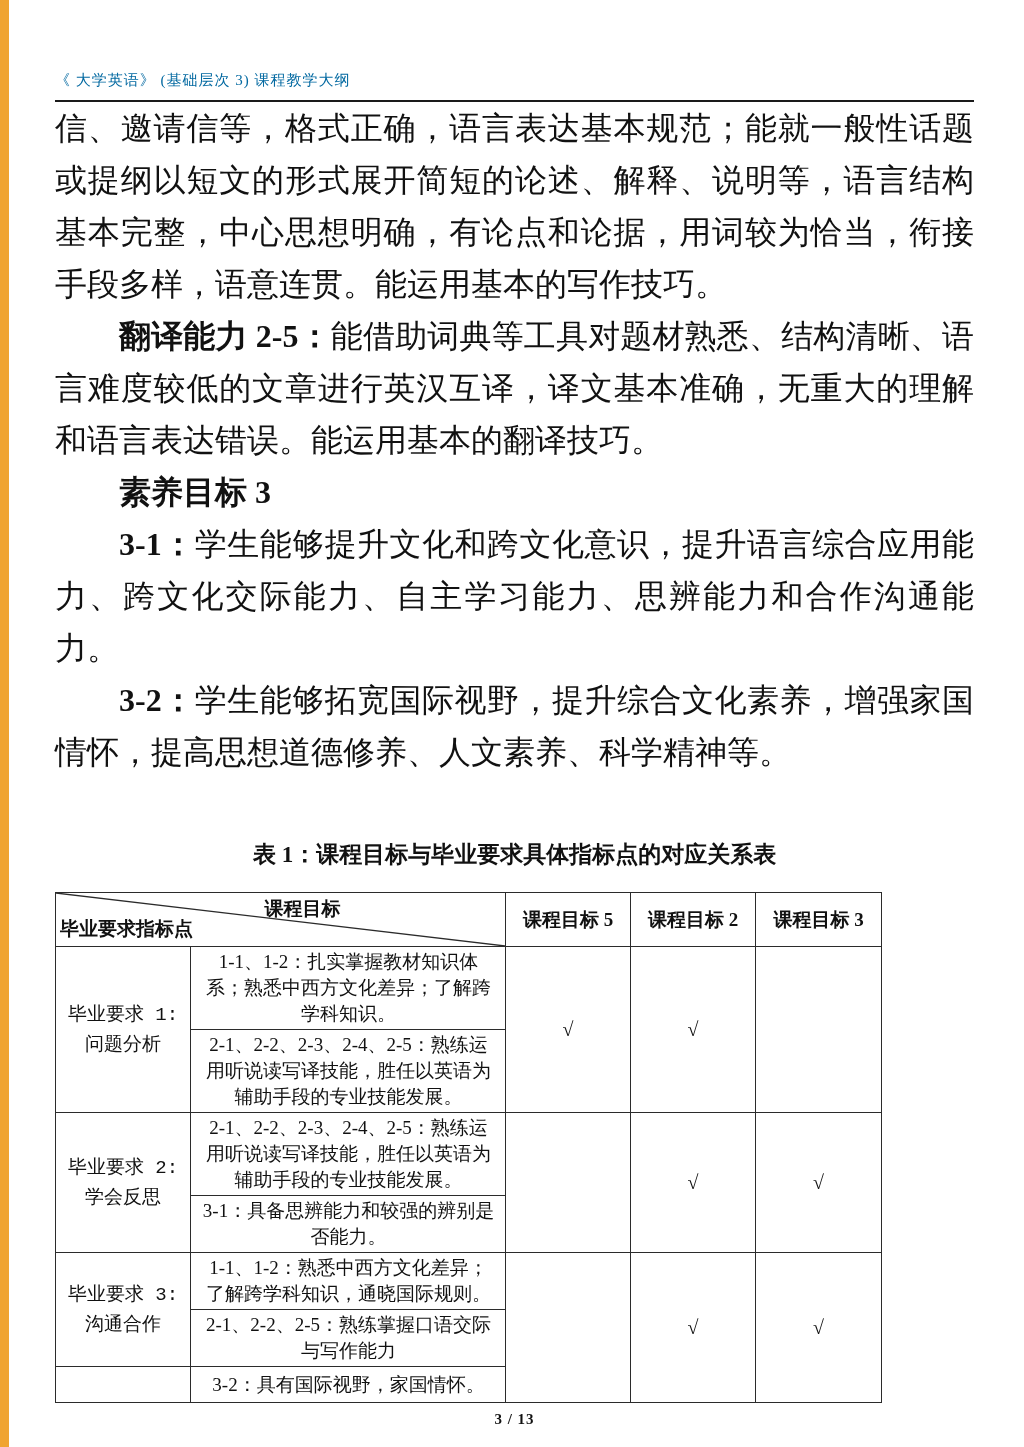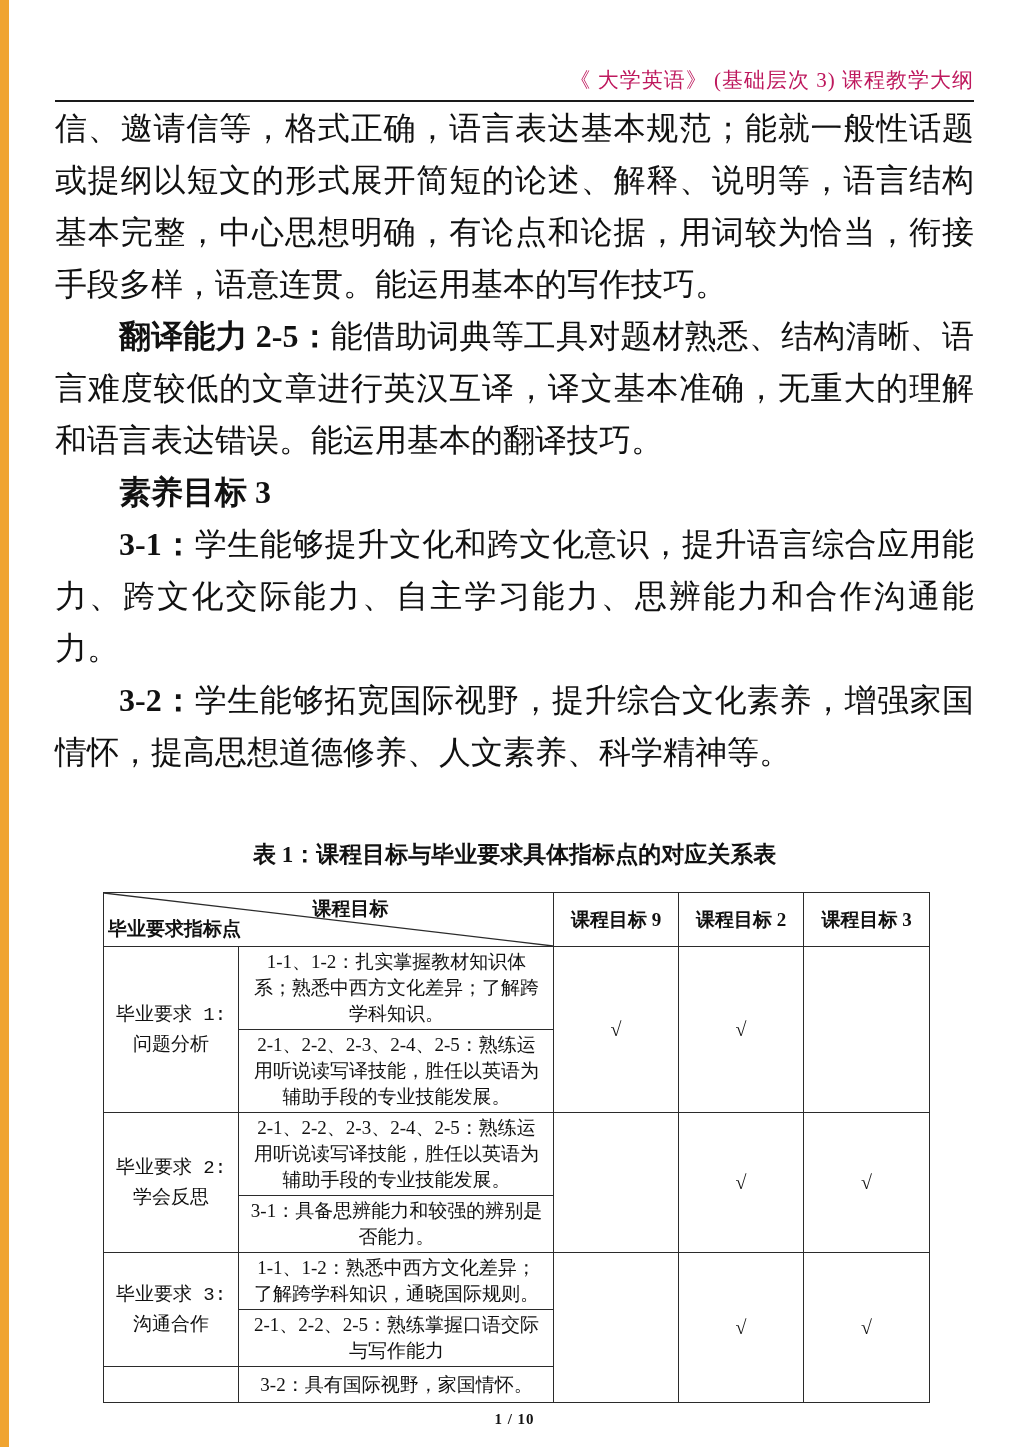--- a/index.html
+++ b/index.html
@@ -13,42 +13,42 @@
   }
   .accent-stripe {
     position:absolute; left:0; top:0;
     width:9px; height:100%;
     background:#F0A431;
   }
   .content { padding:0 50px 0 55px; }
   .doc-header {
     padding-top:70px; padding-bottom:10px;
     border-bottom:2.5px solid #1a1a1a;
-    text-align:right;
-    font-size:21px; line-height:20px;
+    text-align:left;
+    font-size:15px; line-height:20px;
     letter-spacing:1px;
-    color:#be185d;
+    color:#0369a1;
   }
   .body-text { margin-top:0; }
   .body-text p {
     margin:0;
     font-size:32px; line-height:52px;
     text-align:justify; text-justify:inter-character;
   }
   .body-text p.indent { text-indent:2em; }
   .body-text b { font-weight:bold; }
   .table-title {
     margin-top:60px; margin-bottom:20px;
     text-align:center;
     font-size:23px; font-weight:bold;
     line-height:34px;
   }
   table.map-table {
     border-collapse:collapse; table-layout:fixed;
-    width:826px; margin-left:48px;
+    width:826px; 
   }
   table.map-table td {
     border:1.5px solid #2b2b2b;
     vertical-align:middle;
     overflow:hidden;
   }
   td.diag-cell { position:relative; height:53px; padding:0; }
   .diag-svg { position:absolute; left:0; top:0; width:100%; height:100%; display:block; }
   .corner-top {
     position:absolute; top:3px; left:0; right:0;
@@ -119,21 +119,21 @@
       <tbody>
 
         <tr>
           <td class="diag-cell" colspan="2">
             <svg class="diag-svg" viewBox="0 0 100 100" preserveAspectRatio="none">
               <line x1="0" y1="0" x2="100" y2="100" stroke="#2b2b2b" stroke-width="1.3" vector-effect="non-scaling-stroke"></line>
             </svg>
             <div class="corner-top">课程目标</div>
             <div class="corner-bottom">毕业要求指标点</div>
           </td>
-          <td class="goal-header">课程目标 9</td>
+          <td class="goal-header">课程目标 5</td>
           <td class="goal-header">课程目标 2</td>
           <td class="goal-header">课程目标 3</td>
         </tr>
 
         <tr class="r-h55">
           <td class="req" rowspan="2">
             <span>毕业要求 1:</span>
             <span>问题分析</span>
           </td>
           <td class="desc">1-1、1-2：扎实掌握教材知识体系；熟悉中西方文化差异；了解跨学科知识。</td>
@@ -172,16 +172,16 @@
         <tr class="r-h56">
           <td class="desc">2-1、2-2、2-5：熟练掌握口语交际与写作能力</td>
         </tr>
         <tr class="r-h36">
           <td class="req"></td>
           <td class="desc">3-2：具有国际视野，家国情怀。</td>
         </tr>
       </tbody>
     </table>
 
-    <div class="page-number">1 / 10</div>
+    <div class="page-number">3 / 13</div>
 
   </div>
 </div>
 
 </body></html>

